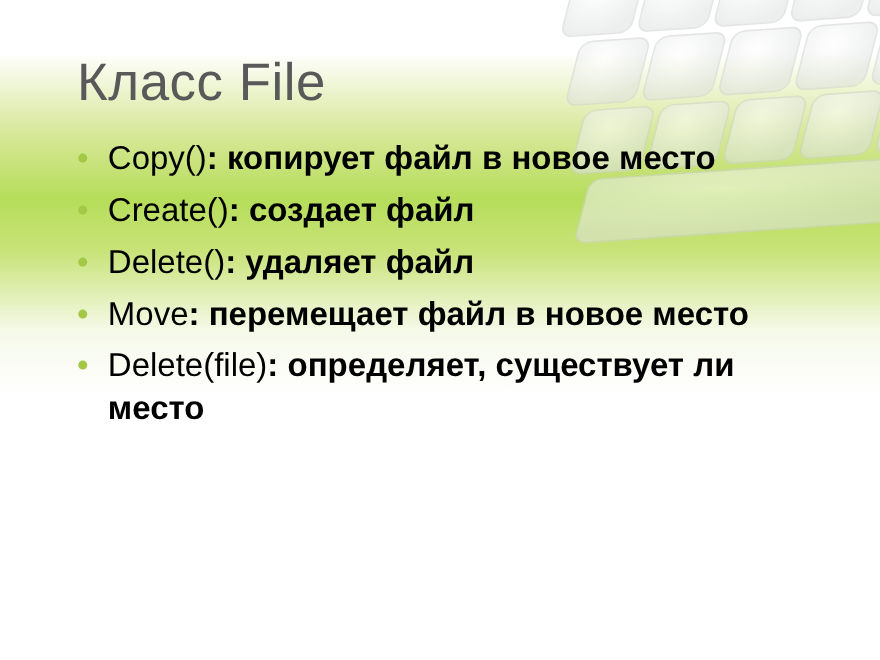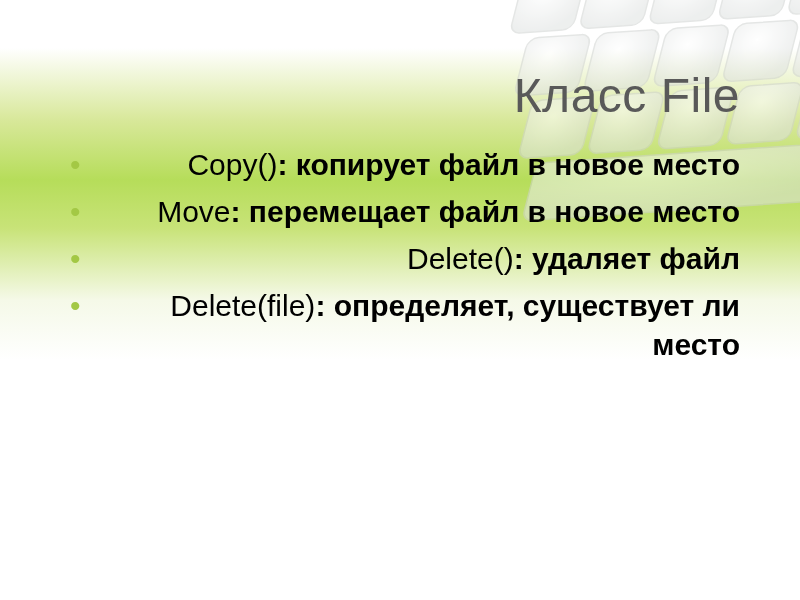--- a/index.html
+++ b/index.html
@@ -41,22 +41,21 @@
     z-index: 1;
     opacity: 0.55;
   }
   .keyboard-shape svg {
     width: 100%;
     height: 100%;
   }
   .content {
     position: relative;
     z-index: 2;
-    padding: 68px 60px 40px 70px;
-    text-align: right;
+    padding: 48px 60px 40px 70px;
   }
   .title {
     font-size: 48px;
     color: #595959;
     font-weight: 400;
     margin-bottom: 22px;
     letter-spacing: 0.5px;
   }
   .bullet-list {
     list-style: none;
@@ -122,22 +121,25 @@
   </svg>
 </div>
 
 <div class="content">
   <h1 class="title">Класс File</h1>
   <ul class="bullet-list">
     <li class="bullet-item">
       <span class="method-name">Copy()</span><span class="method-desc">: копирует файл в новое место</span>
     </li>
     <li class="bullet-item">
-      <span class="method-name">Move</span><span class="method-desc">: перемещает файл в новое место</span>
+      <span class="method-name">Create()</span><span class="method-desc">: создает файл</span>
     </li>
     <li class="bullet-item">
       <span class="method-name">Delete()</span><span class="method-desc">: удаляет файл</span>
+    </li>
+    <li class="bullet-item">
+      <span class="method-name">Move</span><span class="method-desc">: перемещает файл в новое место</span>
     </li>
     <li class="bullet-item">
       <span class="method-name">Delete(file)</span><span class="method-desc">: определяет, существует ли место</span>
     </li>
   </ul>
 </div>
 
 </body></html>

